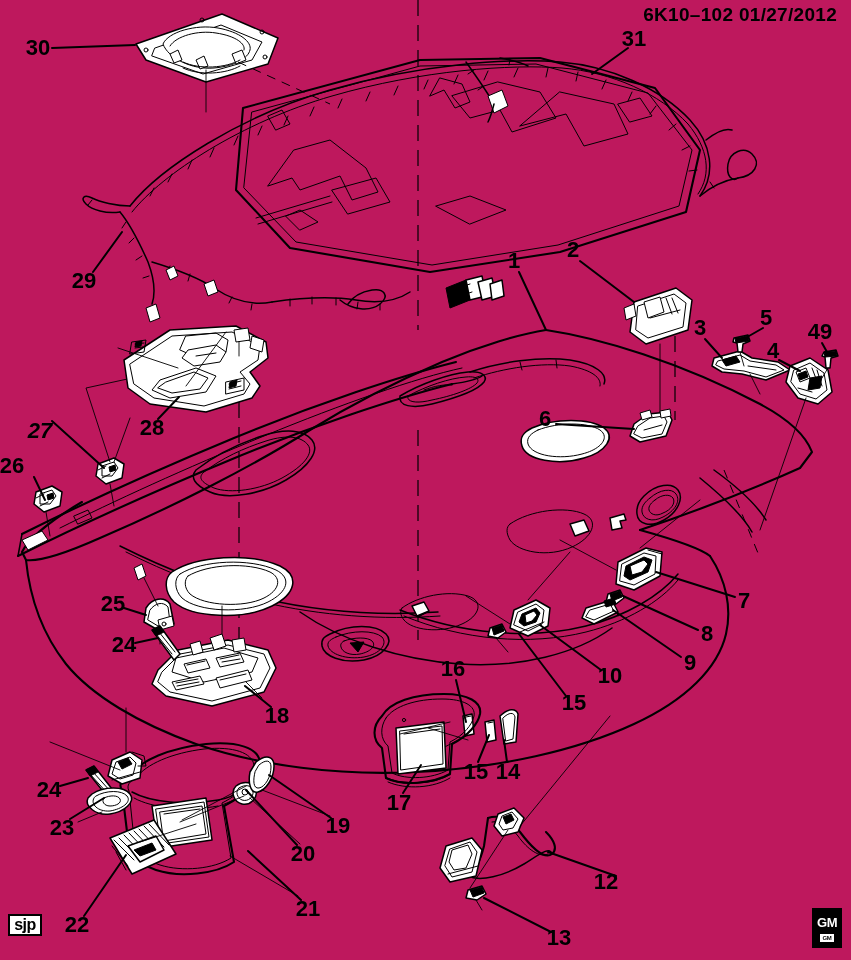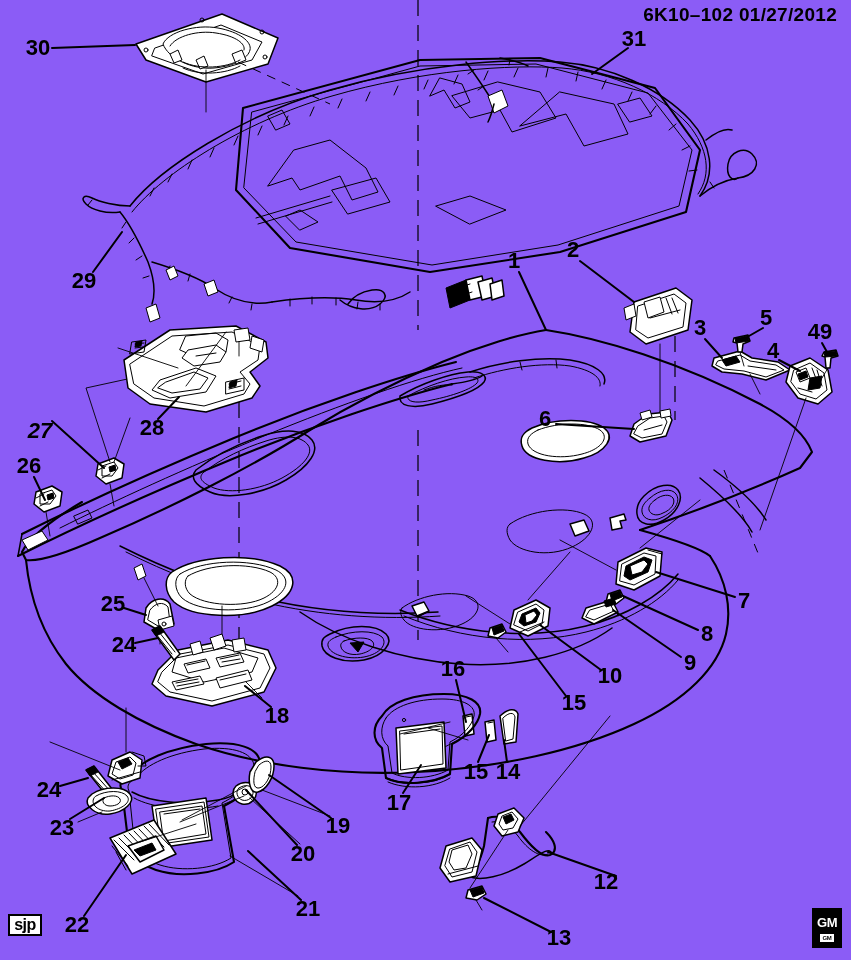--- a/index.html
+++ b/index.html
@@ -9,21 +9,21 @@
     background: #ffffff;
   }
   body {
     font-family: "Liberation Sans", sans-serif;
     -webkit-font-smoothing: antialiased;
   }
   #page {
     position: relative;
     width: 851px;
     height: 960px;
-    background: #8b5cf6;
+    background: #be185d;
     overflow: hidden;
   }
   #artboard {
     position: absolute;
     inset: 0;
     width: 851px;
     height: 960px;
   }
   .hdr {
     position: absolute;
@@ -674,21 +674,21 @@
       <div class="callout" style="left: 399px; top: 803px;">17</div>
       <div class="callout" style="left: 277px; top: 716px;">18</div>
       <div class="callout" style="left: 338px; top: 826px;">19</div>
       <div class="callout" style="left: 303px; top: 854px;">20</div>
       <div class="callout" style="left: 308px; top: 909px;">21</div>
       <div class="callout" style="left: 77px; top: 925px;">22</div>
       <div class="callout" style="left: 62px; top: 828px;">23</div>
       <div class="callout" style="left: 49px; top: 790px;">24</div>
       <div class="callout" style="left: 113px; top: 604px;">25</div>
       <div class="callout" style="left: 124px; top: 645px;">24</div>
-      <div class="callout" style="left: 29px; top: 466px;">26</div>
+      <div class="callout" style="left: 12px; top: 466px;">26</div>
       <div class="callout" style="left: 40px; top: 431px; font-style: italic;">27</div>
       <div class="callout" style="left: 152px; top: 428px;">28</div>
       <div class="callout" style="left: 84px; top: 281px;">29</div>
       <div class="callout" style="left: 38px; top: 48px;">30</div>
       <div class="callout" style="left: 634px; top: 39px;">31</div>
       <div class="callout" style="left: 820px; top: 332px;">49</div>
     </div>
 
   <div class="sjp-logo">sjp</div>
   <div class="gm-logo">

